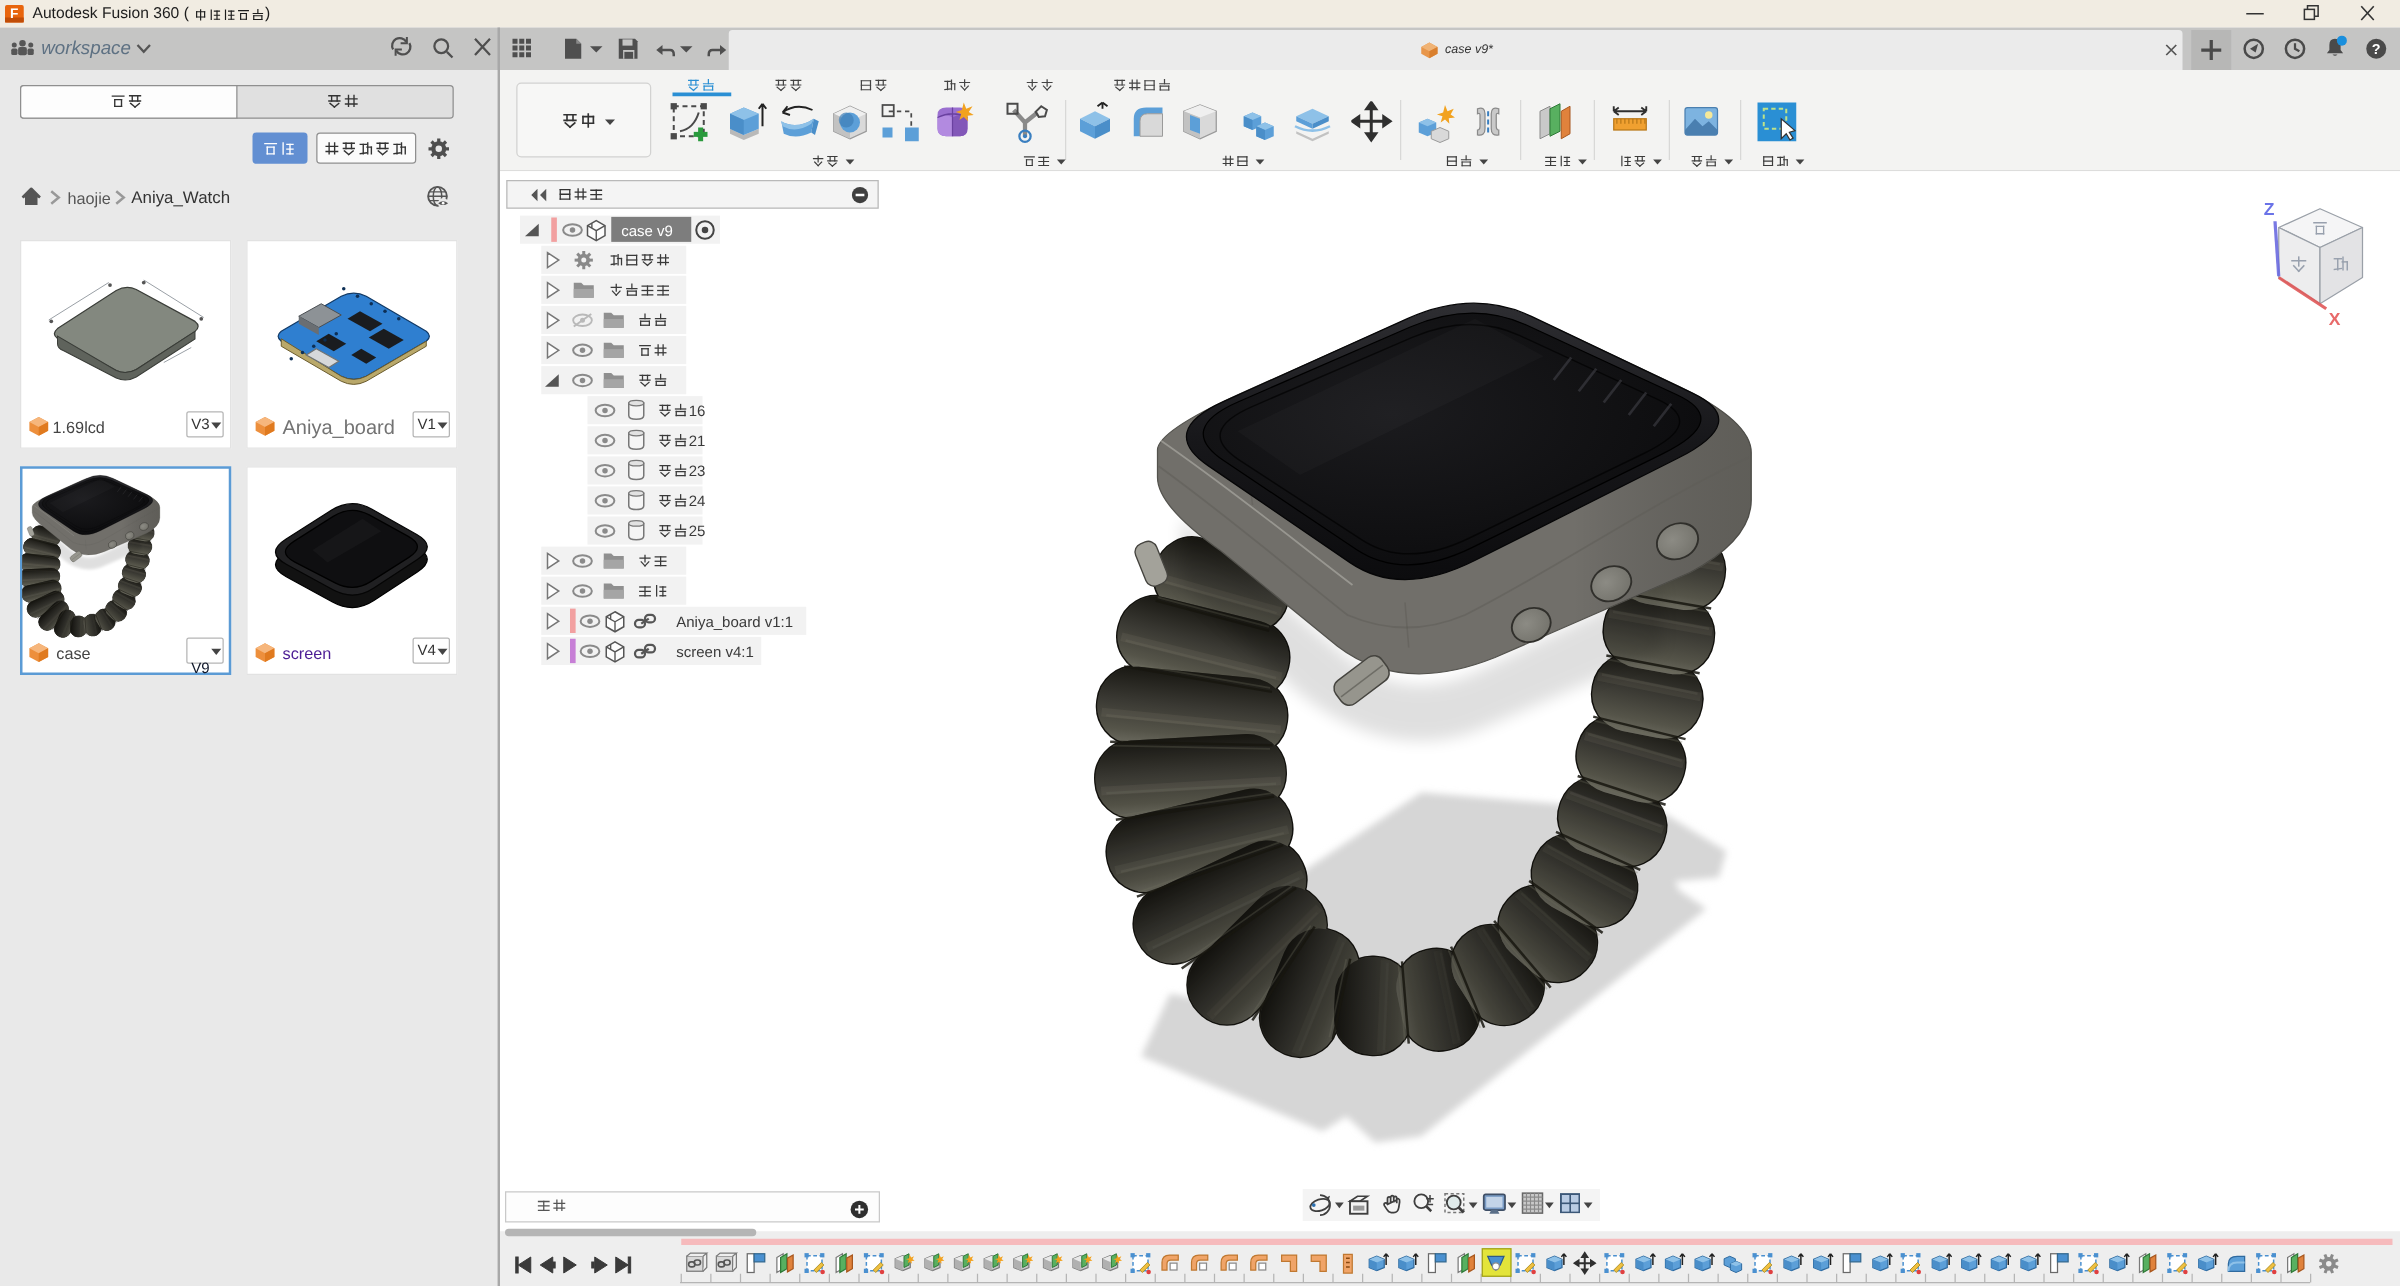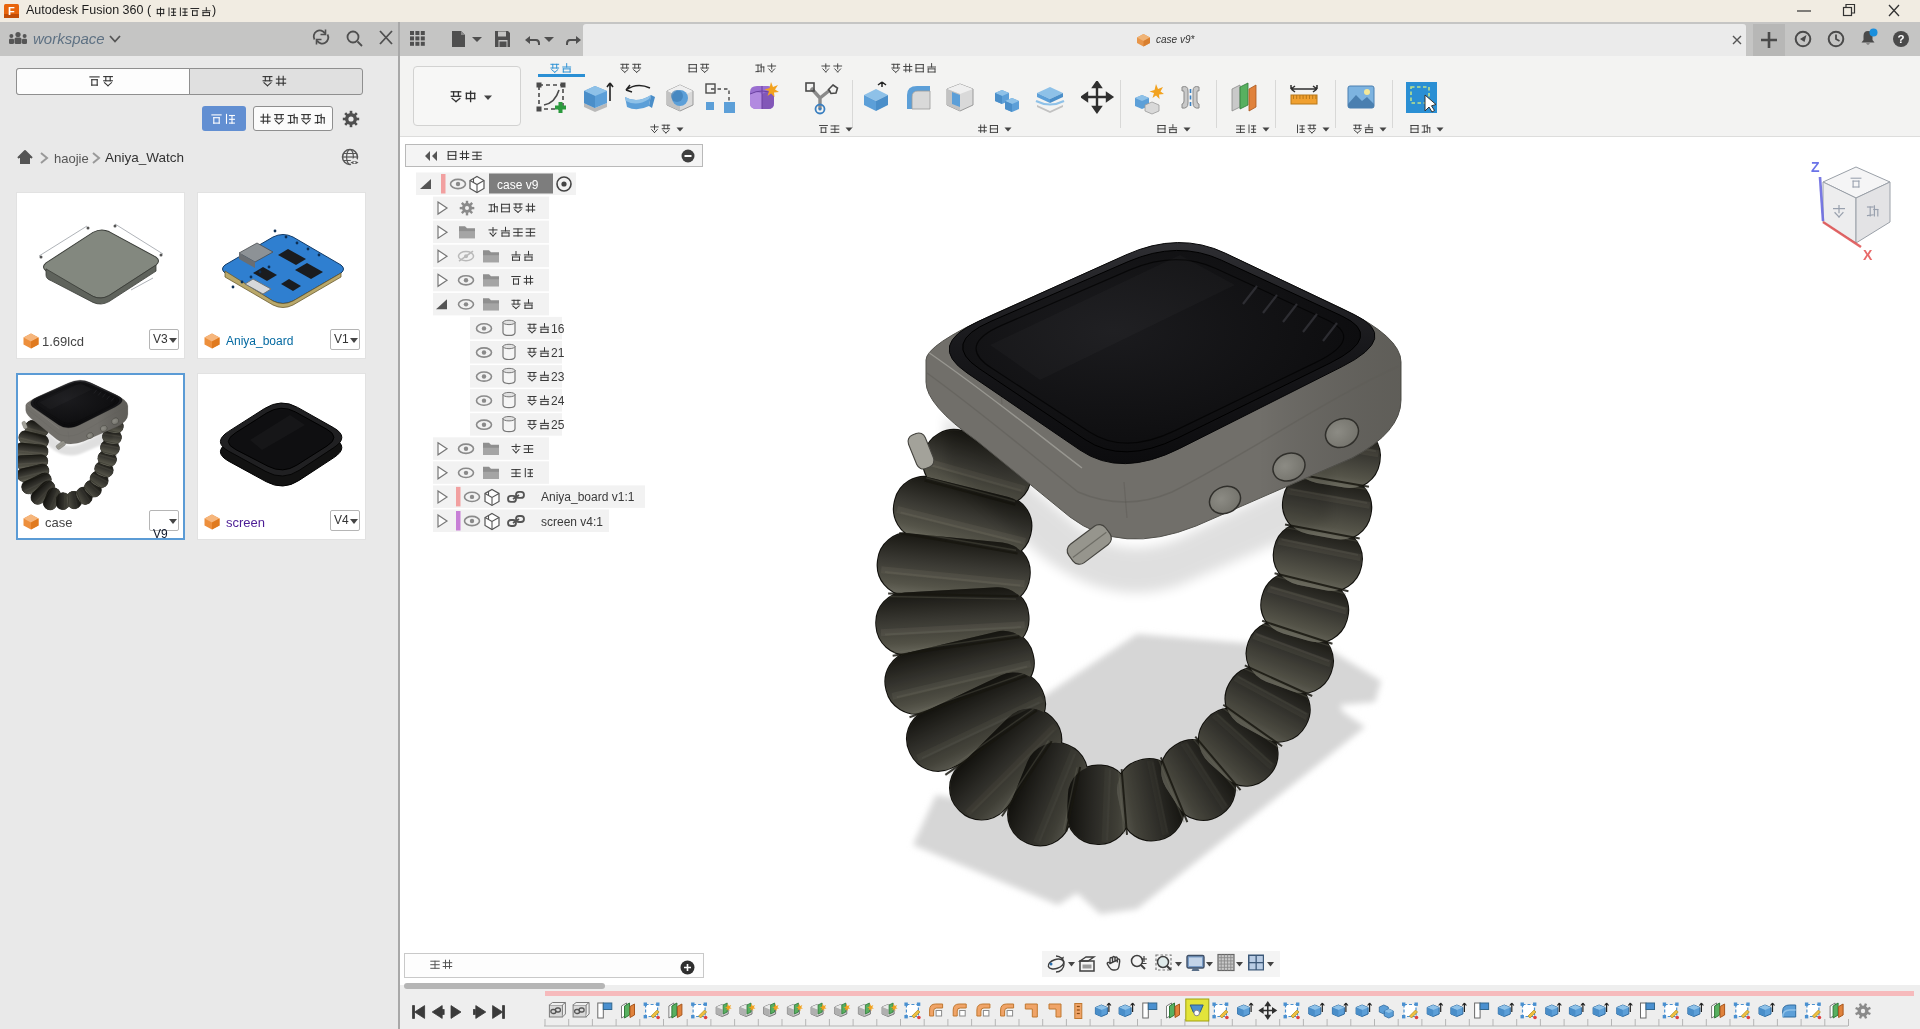--- a/index.html
+++ b/index.html
@@ -681,21 +681,21 @@
 <div class="abs" style="left:153px;top:332px;font-size:12px;color:#333;text-align:right;">V3</div>
 <svg style="position:absolute;left:168px;top:336px;" width="10" height="10" viewBox="0 0 10 10" xmlns="http://www.w3.org/2000/svg">
     <path d="M1 2 L5 7 L9 2 Z" fill="#444"></path>
   </svg>
 <div class="abs" style="left:197px;top:192px;width:169px;height:167px;background:#fff;border:1px solid #e2e2e2;box-sizing:border-box;"></div>
 <svg style="position:absolute;left:203px;top:332px;" width="18" height="18" viewBox="0 0 18 18" xmlns="http://www.w3.org/2000/svg">
     <path d="M9 1.5 L16.5 5.5 L16.5 12.5 L9 16.5 L1.5 12.5 L1.5 5.5 Z" fill="#ed8f3c"></path>
     <path d="M9 1.5 L16.5 5.5 L9 9.5 L1.5 5.5 Z" fill="#f6b67c"></path>
     <path d="M9 9.5 L16.5 5.5 L16.5 12.5 L9 16.5 Z" fill="#e07a1f"></path>
   </svg>
-<div class="abs" style="left:226px;top:334px;font-size:12px;color:#0369a1;">Aniya_board</div>
+<div class="abs" style="left:226px;top:334px;font-size:16px;color:#737373;">Aniya_board</div>
 <div class="abs" style="left:330px;top:329px;width:30px;height:21px;background:#fff;border:1px solid #b5b5b5;border-radius:2px;box-sizing:border-box;"></div>
 <div class="abs" style="left:334px;top:332px;font-size:12px;color:#333;">V1</div>
 <svg style="position:absolute;left:349px;top:336px;" width="10" height="10" viewBox="0 0 10 10" xmlns="http://www.w3.org/2000/svg">
     <path d="M1 2 L5 7 L9 2 Z" fill="#444"></path>
   </svg>
 <div class="abs" style="left:16px;top:373px;width:169px;height:167px;background:#fff;border:2px solid #5b9bd5;box-sizing:border-box;"></div>
 <svg style="position:absolute;left:22px;top:513px;" width="18" height="18" viewBox="0 0 18 18" xmlns="http://www.w3.org/2000/svg">
     <path d="M9 1.5 L16.5 5.5 L16.5 12.5 L9 16.5 L1.5 12.5 L1.5 5.5 Z" fill="#ed8f3c"></path>
     <path d="M9 1.5 L16.5 5.5 L9 9.5 L1.5 5.5 Z" fill="#f6b67c"></path>
     <path d="M9 9.5 L16.5 5.5 L16.5 12.5 L9 16.5 Z" fill="#e07a1f"></path>

